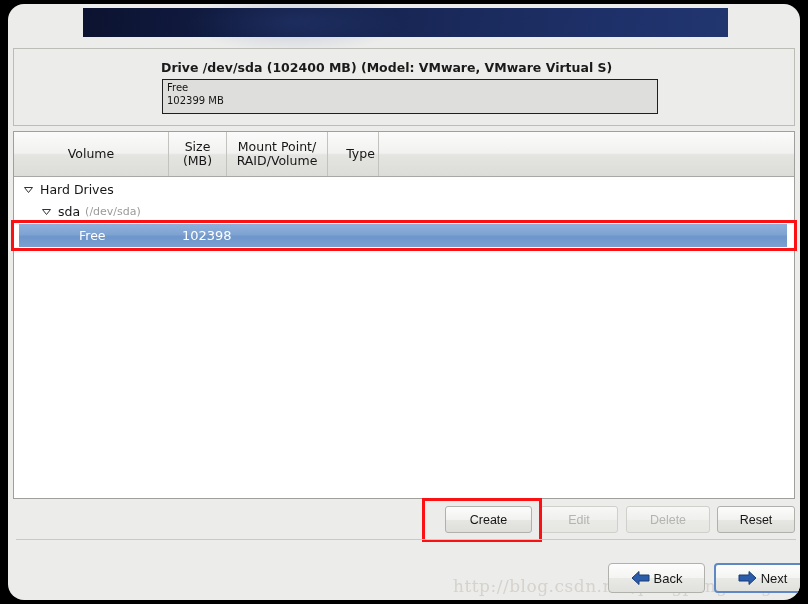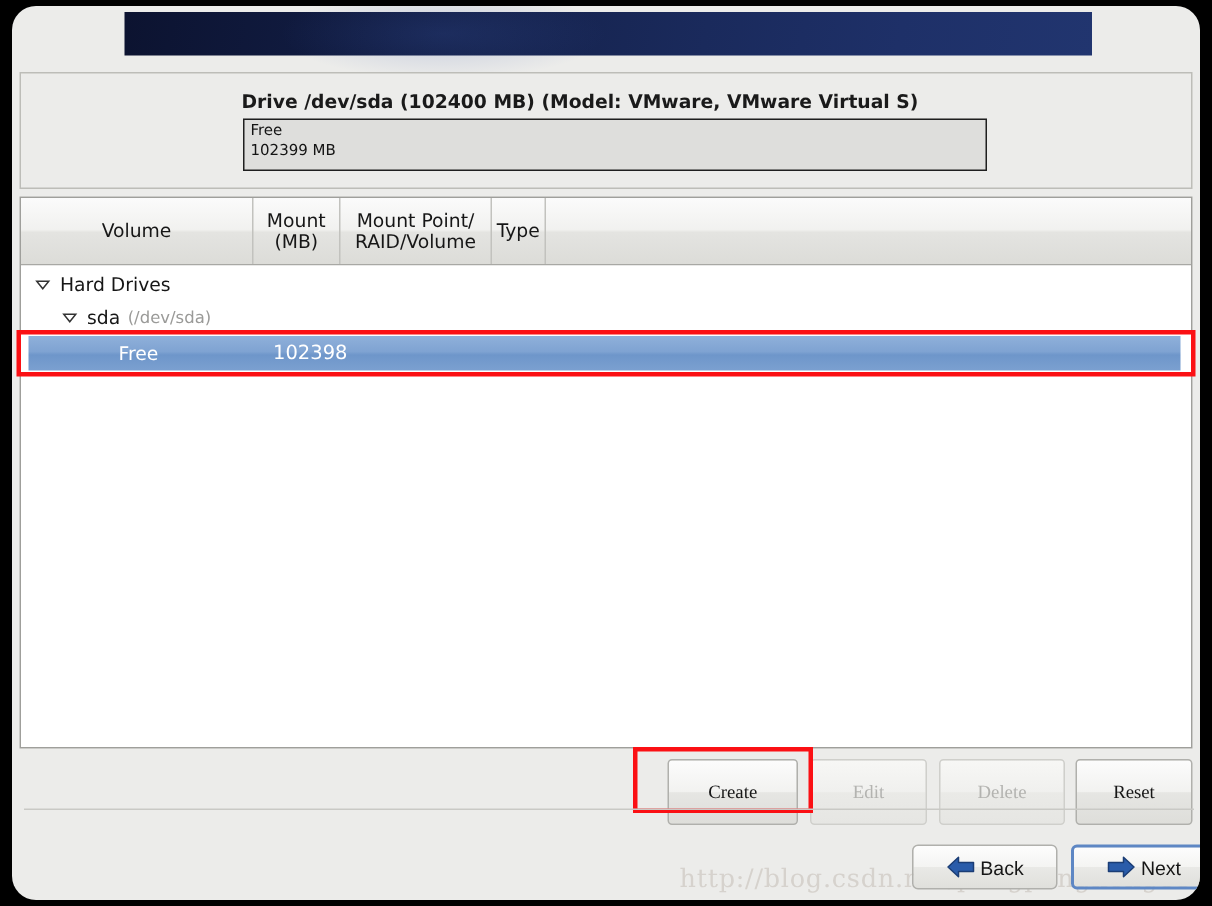--- a/index.html
+++ b/index.html
@@ -91,21 +91,21 @@
     text-align: center;
     font-size: 12.5px;
     color: #161616;
     line-height: 14px;
     border-right: 1px solid #c2c2be;
   }
   .th.nosep { border-right: none; }
   .th-device { left: 0;   width: 155px; }
   .th-size   { left: 155px; width: 58px; }
   .th-mount  { left: 213px; width: 101px; }
-  .th-type   { left: 314px; width: 36px; }
+  .th-type   { left: 329px; width: 36px; }
   .th-format { left: 350px; width: 59px; }
   .th-rest   { left: 409px; width: 371px; }
 
   #table-body {
     position: relative;
     height: 321px;
     background: #ffffff;
   }
   .tree-row {
     position: absolute;
@@ -163,26 +163,26 @@
     position: absolute;
     left: 3px; top: 216px;
     width: 786px; height: 31px;
     border: 3px solid #fb1014;
     pointer-events: none;
   }
 
   
   .btn {
     position: absolute;
-    height: 44px;
+    height: 27px;
     border: 1px solid #b0b0ac;
     border-radius: 3px;
     background: linear-gradient(to bottom, #fcfcfc 0%, #f2f2f0 50%, #e6e6e3 51%, #dededa 100%);
     font-size: 12.5px;
-    font-family: Liberation Serif, serif;
+    font-family: Liberation Sans, sans-serif;
     color: #161616;
     display: flex; align-items: center; justify-content: center;
     padding: 0;
   }
   .btn.disabled {
     color: #b3b3b0;
     background: linear-gradient(to bottom, #f7f7f5 0%, #f0f0ee 50%, #eaeae7 51%, #e6e6e3 100%);
     border-color: #cfcfcb;
   }
   #btn-create { left: 437px; top: 502px; width: 87px; }
@@ -250,21 +250,21 @@
       <div class="seg-size">102399 MB</div>
     </div>
   </div>
 
   <div id="table-frame">
 
     <div id="table-head">
       <div class="th th-device">Volume</div>
       <div class="th th-size">
         <span>
-          <span>Mount</span><br>
+          <span>Size</span><br>
           <span>(MB)</span>
         </span>
       </div>
       <div class="th th-mount">
         <span>
           <span>Mount Point/</span><br>
           <span>RAID/Volume</span>
         </span>
       </div>
       <div class="th th-type">Type</div>

